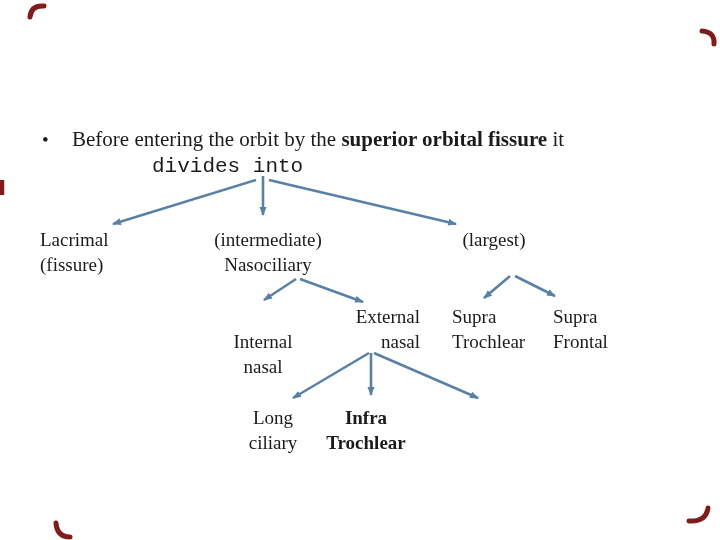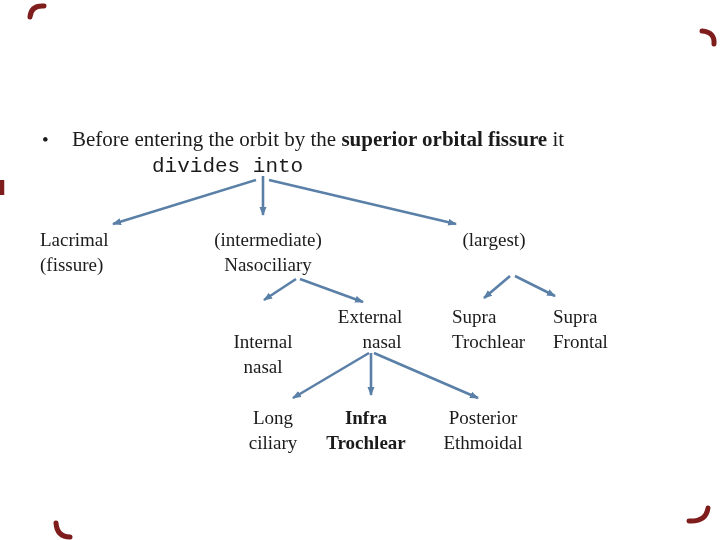--- a/index.html
+++ b/index.html
@@ -20,21 +20,21 @@
 
   
   .node{position:absolute;font-size:19px;line-height:25px;white-space:nowrap;}
   .node span{display:block;}
   .ctr{text-align:center;}
 
   #node-lacrimal{left:40px;top:227px;}
   #node-nasociliary{left:188px;top:227px;width:160px;}
   #node-frontal{left:434px;top:227px;width:120px;}
   #node-internal-nasal{left:213px;top:304px;width:100px;margin-top:25px;}
-  #node-external-nasal{left:320px;top:304px;width:100px;}
+  #node-external-nasal{left:320px;top:304px;width:100px;text-align:right;}
   #node-external-nasal .shift{margin-left:24px;}
   #node-supra-trochlear{left:452px;top:304px;}
   #node-supra-orbital{left:553px;top:304px;}
   #node-long-ciliary{left:223px;top:405px;width:100px;}
   #node-infra-trochlear{left:316px;top:405px;width:100px;font-weight:bold;}
   #node-posterior-ethmoidal{left:423px;top:405px;width:120px;}
 
   .connector{stroke:#5B80A8;stroke-width:2.6;fill:none;}
   .bordermark{stroke:#7F1D1D;stroke-width:5;fill:none;stroke-linecap:round;}
   .edgetick{stroke:#7F1D1D;stroke-width:4.5;fill:none;stroke-linecap:butt;}
@@ -122,18 +122,14 @@
   <div class="node ctr" id="node-long-ciliary">
     <span>Long</span>
     <span>ciliary</span>
   </div>
 
   <div class="node ctr" id="node-infra-trochlear">
     <span>Infra</span>
     <span>Trochlear</span>
   </div>
 
-  <div class="node ctr" id="node-posterior-ethmoidal">
-    <span>Posterior</span>
-    <span>Ethmoidal</span>
-  </div>
 
 </div>
 
 </body></html>

